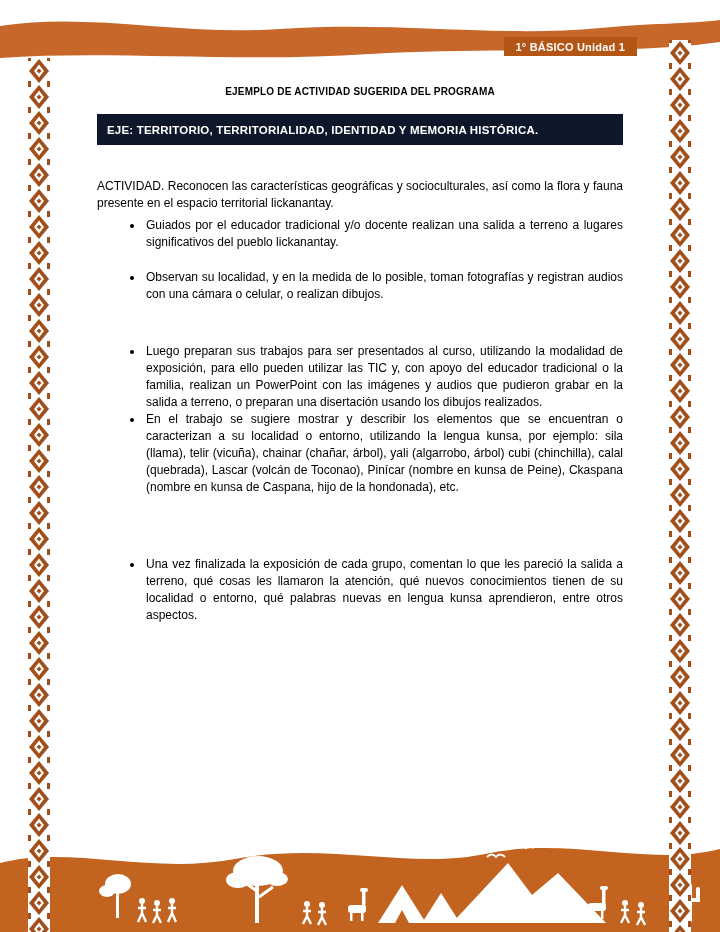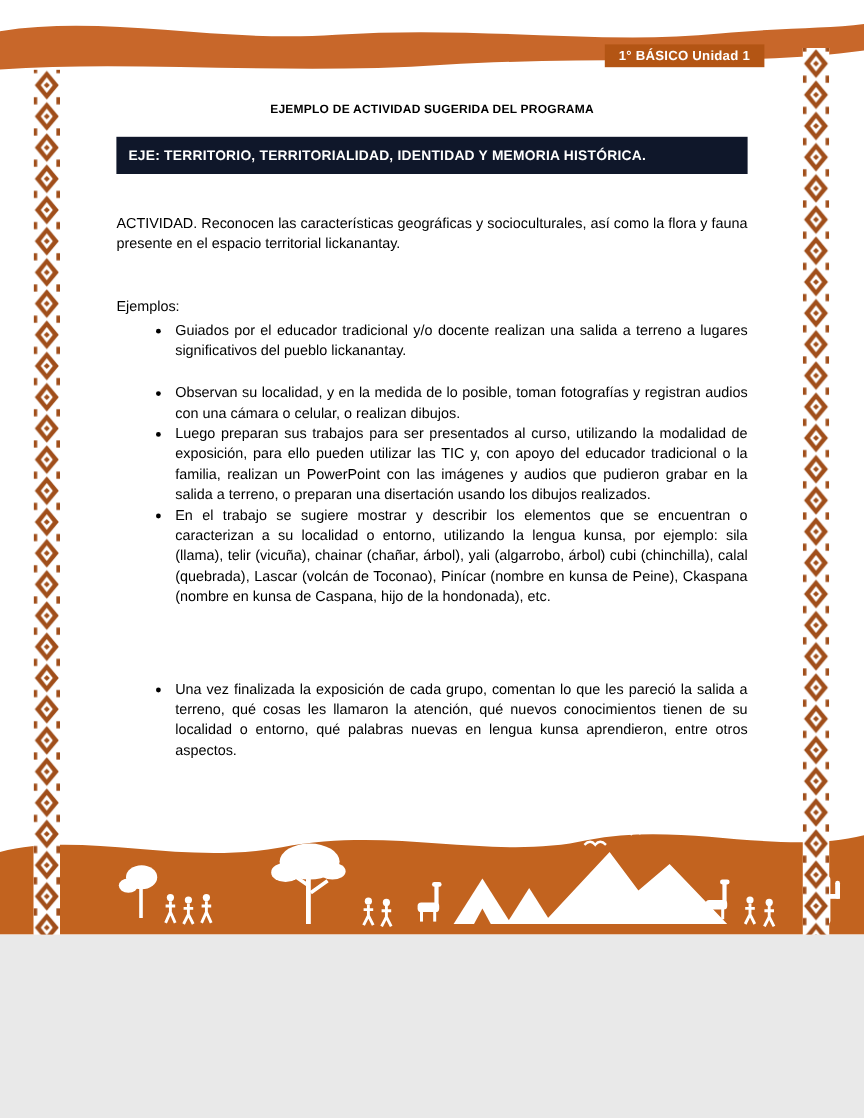--- a/index.html
+++ b/index.html
@@ -1,17 +1,17 @@
 <!DOCTYPE html>
 <html><head>
 <meta charset="utf-8">
 <style>
   html,body { margin:0; padding:0; background:#e9e9e9; }
   .page {
-    position:relative; width:720px; height:779px; margin:0 auto;
+    position:relative; width:720px; height:932px; margin:0 auto;
     background:#ffffff; overflow:hidden;
     font-family:"Liberation Sans", sans-serif; color:#000;
   }
   svg { display:block; }
 
   
   .top-band { position:absolute; top:0; left:0; z-index:1; }
 
   
   .badge {
@@ -43,21 +43,21 @@
   }
   .ejemplos { margin:36px 0 0 0; font-size:12px; }
 
   ul.bullets {
     margin:5px 0 0 0; padding:0 0 0 47px; list-style:disc;
   }
   ul.bullets li {
     font-size:12px; line-height:1.42; text-align:justify; padding-left:2px;
   }
   .mbA { margin-bottom:18px; }
-  .mbB { }
+  .mbB { margin-bottom:40px; }
   .mbC { }
   .mbD { margin-bottom:60px; }
 
   .b { font-weight:normal; }
 
   
   .footer-band { position:absolute; left:0; bottom:0; z-index:1; }
 </style>
 </head>
 <body>
@@ -104,21 +104,20 @@
   </svg>
 
   <div class="content">
 
     <h1 class="title">EJEMPLO DE ACTIVIDAD SUGERIDA DEL PROGRAMA</h1>
 
     <div class="eje-banner">EJE: TERRITORIO, TERRITORIALIDAD, IDENTIDAD Y MEMORIA HISTÓRICA.</div>
 
     <p class="actividad"><span class="b">ACTIVIDAD.</span><span> Reconocen las características geográficas y socioculturales, así como la flora y fauna presente en el espacio territorial lickanantay.</span></p>
 
-    <p class="ejemplos">Ejemplos:</p>
 
     <ul class="bullets">
       <li class="mbA"><span>Guiados por el educador tradicional y/o docente realizan una salida a terreno a lugares significativos del pueblo lickanantay.</span></li>
       <li class="mbB"><span>Observan su localidad, y en la medida de lo posible, toman fotografías y registran audios con una cámara o celular, o realizan dibujos.</span></li>
       <li class="mbC"><span>Luego preparan sus trabajos para ser presentados al curso, utilizando la modalidad de exposición, para ello pueden utilizar las TIC y, con apoyo del educador tradicional o la familia, realizan un PowerPoint con las imágenes y audios que pudieron grabar en la salida a terreno, o preparan una disertación usando los dibujos realizados.</span></li>
       <li class="mbD"><span>En el trabajo se sugiere mostrar y describir los elementos que se encuentran o caracterizan a su localidad o entorno, utilizando la lengua </span><span class="b">kunsa</span><span>, por ejemplo: </span><span class="b">sila</span><span> (llama), </span><span class="b">telir</span><span> (vicuña), </span><span class="b">chainar</span><span> (chañar, árbol), </span><span class="b">yali</span><span> (algarrobo, árbol) </span><span class="b">cubi</span><span> (chinchilla), </span><span class="b">calal</span><span> (quebrada), </span><span class="b">Lascar</span><span> (volcán de Toconao), </span><span class="b">Pinícar</span><span> (nombre en </span><span class="b">kunsa</span><span> de Peine), </span><span class="b">Ckaspana</span><span> (nombre en </span><span class="b">kunsa</span><span> de Caspana, hijo de la hondonada), etc.</span></li>
       <li><span>Una vez finalizada la exposición de cada grupo, comentan lo que les pareció la salida a terreno, qué cosas les llamaron la atención, qué nuevos conocimientos tienen de su localidad o entorno, qué palabras nuevas en lengua </span><span class="b">kunsa</span><span> aprendieron, entre otros aspectos.</span></li>
     </ul>
 
   </div>

